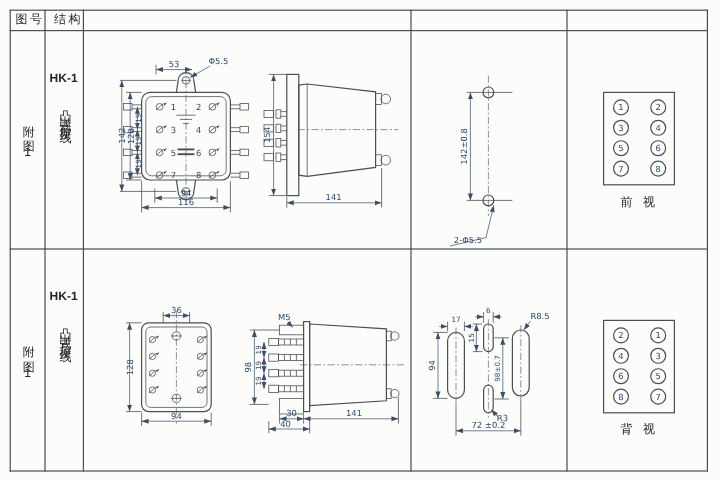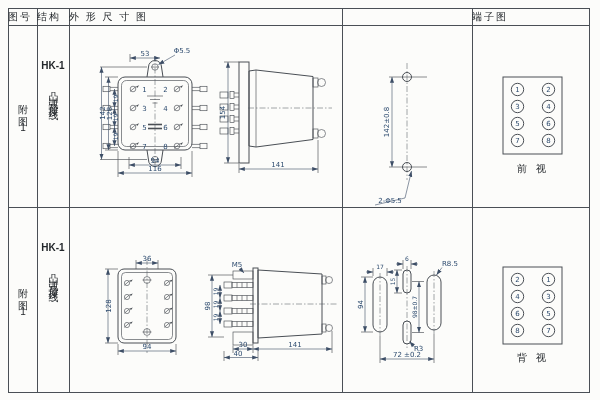--- a/index.html
+++ b/index.html
@@ -1,19 +1,19 @@
 <!DOCTYPE html>
 <html><head>
 <meta charset="utf-8">
 <style>
   html,body{margin:0;padding:0;background:#e9e9e7;}
   .page{position:relative;width:600px;height:400px;background:#fcfcfa;overflow:hidden;
         font-family:"Liberation Sans","DejaVu Sans",sans-serif;color:#23272b;}
   .gl{position:absolute;background:#4a4f55;}
-  .hdr{position:absolute;top:10px;height:14px;line-height:14px;text-align:left;
+  .hdr{position:absolute;top:10px;height:14px;line-height:14px;text-align:right;
        font-size:10px;letter-spacing:2px;color:#23272b;}
   .cellh{position:absolute;text-align:center;font-size:10px;color:#23272b;}
   .vcell{position:absolute;display:flex;justify-content:center;}
   .vcell span{writing-mode:vertical-rl;text-orientation:upright;font-size:10px;color:#23272b;}
   .figv span{letter-spacing:13px;}
   .strv span{letter-spacing:3.5px;}
   svg{position:absolute;overflow:visible;}
   .s{stroke:#4a4f55;fill:none;stroke-width:1;}
   .t{stroke:#4a4f55;fill:none;stroke-width:.65;}
   .dm{stroke:#3d4e66;fill:none;stroke-width:.6;}
@@ -35,22 +35,20 @@
   <div class="gl" style="left:588.6px;top:8px;width:1.4px;height:385px"></div>
   <div class="gl" style="left:8px;top:25px;width:582px;height:1.1px"></div>
   <div class="gl" style="left:8px;top:207px;width:582px;height:1.1px"></div>
   <div class="gl" style="left:37px;top:8px;width:1.1px;height:385px"></div>
   <div class="gl" style="left:69px;top:8px;width:1.1px;height:385px"></div>
   <div class="gl" style="left:342px;top:8px;width:1.1px;height:385px"></div>
   <div class="gl" style="left:472px;top:8px;width:1.1px;height:385px"></div>
 
   <div class="hdr" style="left:8px;width:29px">图号</div>
   <div class="hdr" style="left:37px;width:32px">结构</div>
-  <div class="hdr" style="left:69px;width:273px">外 形 尺 寸 图</div>
-  <div class="hdr" style="left:472px;width:118px">端子图</div>
 
   <div class="vcell figv" style="left:8px;top:96px;width:29px;height:82px">
       <span>附图1</span>
     </div>
   <div class="cellh" style="left:37px;top:60px;width:32px;font-weight:600">HK-1</div>
   <div class="vcell strv" style="left:37px;top:84px;width:32px;height:100px">
       <span>凸出式前接线</span>
     </div>
 
   <div class="vcell figv" style="left:8px;top:280px;width:29px;height:82px">

